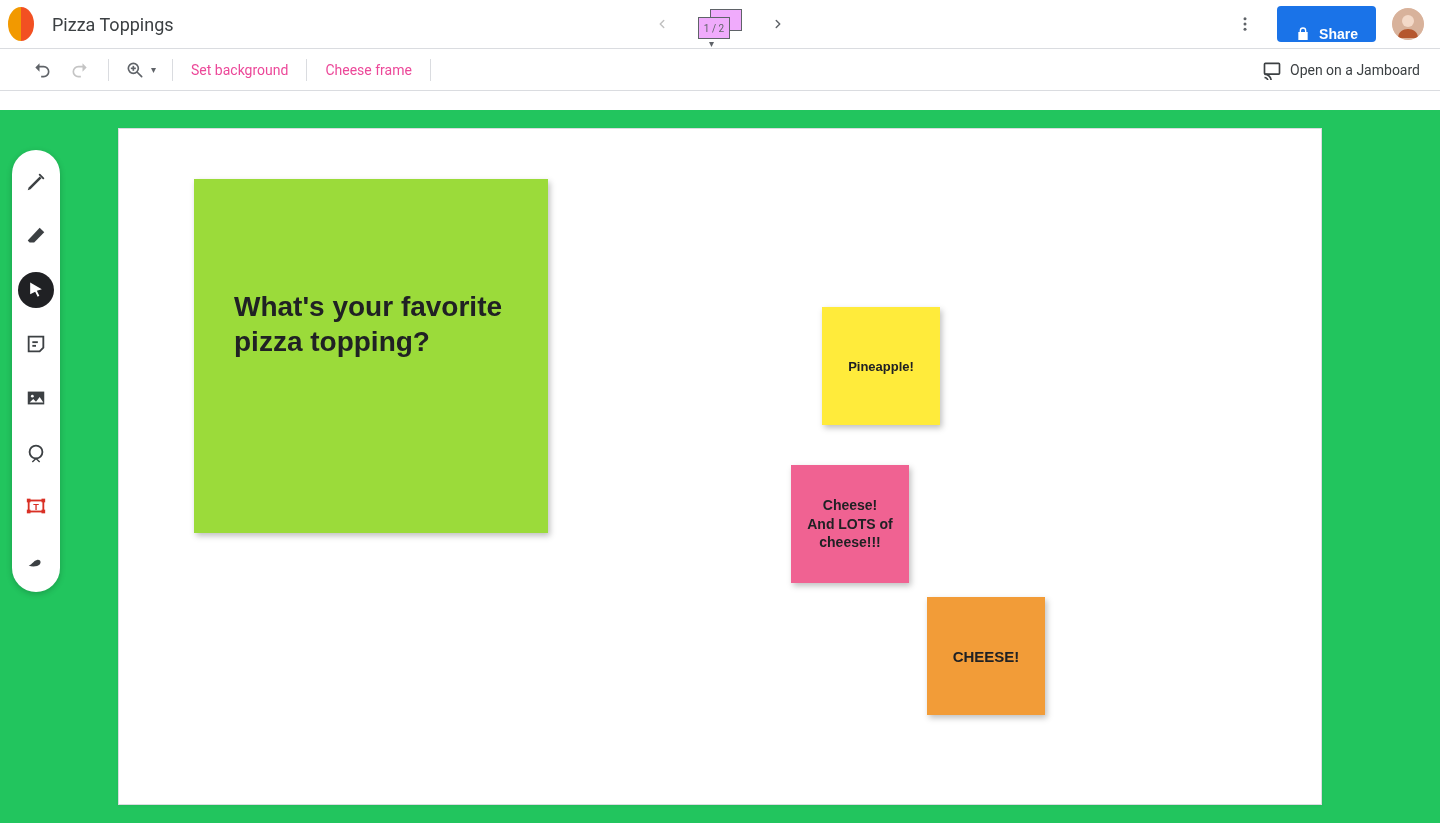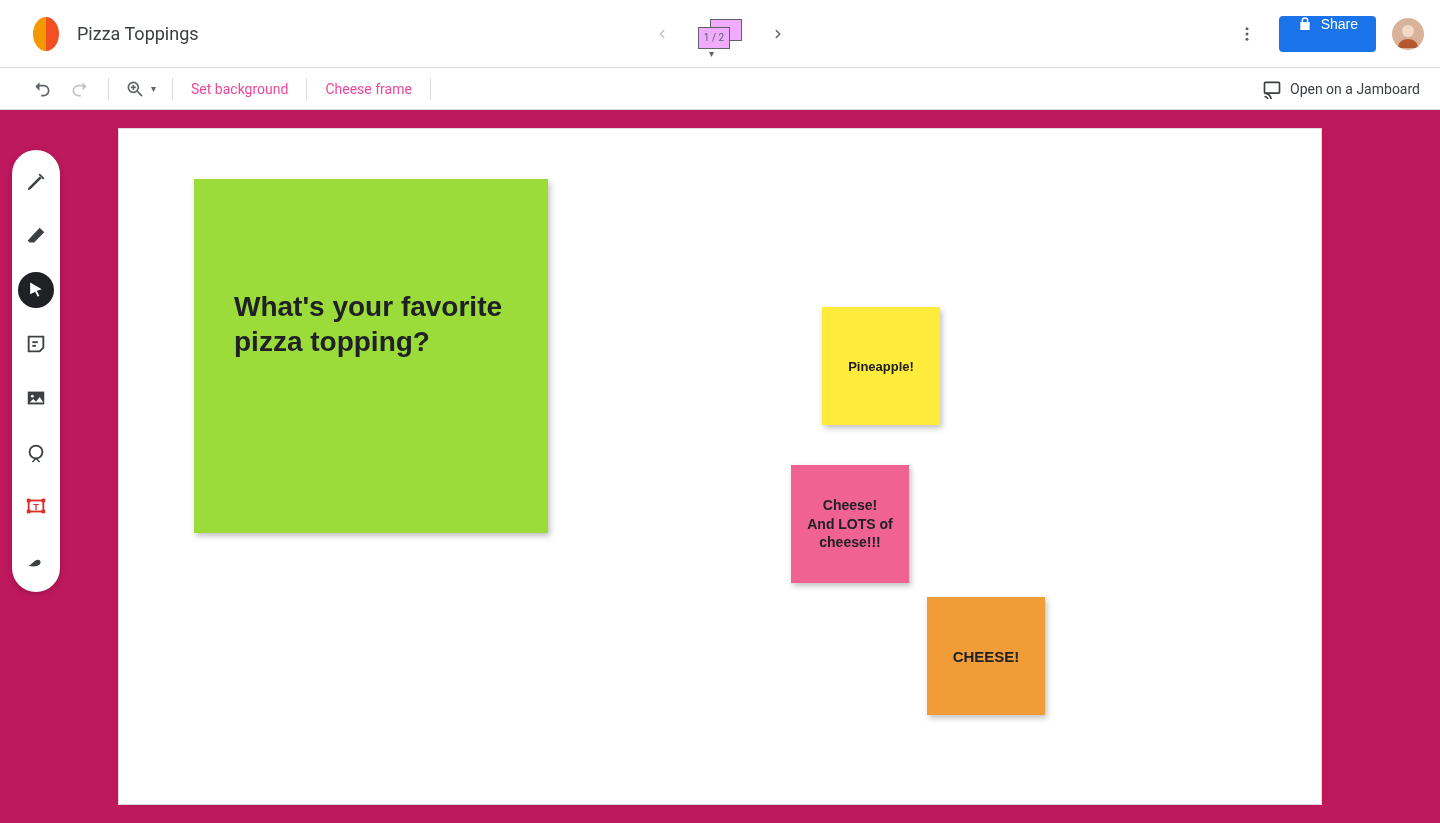--- a/index.html
+++ b/index.html
@@ -8,24 +8,24 @@
     background: #fff;
     width: 1440px;
     height: 823px;
     overflow: hidden;
     position: relative;
     color: #202124;
   }
 
   
   .header {
-    height: 68px;
+    height: 49px;
     display: flex;
     align-items: center;
-    padding: 0 16px 0 33px;
+    padding: 0 16px 0 8px;
     border-bottom: 1px solid #dadce0;
     position: relative;
   }
   .logo {
     width: 26px;
     height: 34px;
     margin-right: 18px;
     position: relative;
   }
   .logo .half-left, .logo .half-right { position:absolute; top:0; width:13px; height:34px; }
@@ -56,43 +56,43 @@
   .frame-indicator .back{top:0;right:0;}
   .frame-indicator .front{bottom:0;left:0;display:flex;align-items:center;justify-content:center;font-size:10px;color:#5f6368;}
   .frame-indicator .tiny-arrow{
     position:absolute;bottom:-10px;left:11px;font-size:10px;color:#5f6368;
   }
 
   .header-right{ margin-left:auto; display:flex; align-items:center; gap:16px; }
   .more-btn{ width:32px;height:32px;border-radius:50%;display:flex;align-items:center;justify-content:center;cursor:pointer;color:#5f6368;}
   .share-btn{
     background:#1a73e8;color:#fff;border:none;border-radius:4px;
-    height:36px;padding:0 18px;display:flex;align-items:flex-start;gap:8px;
-    font-size:14px;font-weight:400;cursor:pointer;
+    height:36px;padding:0 18px;display:flex;align-items:flex-end;gap:8px;
+    font-size:14px;font-weight:700;cursor:pointer;
   }
   .avatar{width:32px;height:32px;border-radius:50%;background:#e8c9b8;overflow:hidden;display:flex;align-items:center;justify-content:center;}
   .avatar svg{width:32px;height:32px;}
 
   
   .subbar{
     height:42px;display:flex;align-items:center;padding:0 20px;border-bottom:1px solid #dadce0;gap:0;
   }
   .subbar .group{display:flex;align-items:center;gap:14px;padding:0 16px;}
   .subbar .sep{width:1px;height:22px;background:#dadce0;}
   .subbar .icon-btn{width:24px;height:24px;display:flex;align-items:center;justify-content:center;cursor:pointer;color:#5f6368;}
   .subbar .icon-btn.disabled{color:#c4c4c4;cursor:default;}
   .subbar .text-btn{font-size:14px;color:#ec4899;cursor:pointer;padding:4px 2px;}
   .zoom-group{display:flex;align-items:center;gap:6px;color:#5f6368;cursor:pointer;}
   .zoom-caret{font-size:10px;color:#5f6368;}
   .subbar .right{margin-left:auto;display:flex;align-items:center;gap:8px;color:#3c4043;font-size:14px;cursor:pointer;text-align:right;}
 
   
   .canvas-area{
     position:absolute;top:110px;left:0;right:0;bottom:0;
-    background:#be185d;
+    background:#22c55e;
   }
   .board{
     position:absolute;
     left:118px; top:18px;
     width:1204px;height:677px;
     background:#fff;border:1px solid #dadce0;
     box-shadow:0 1px 3px rgba(0,0,0,0.06);
   }
 
   

